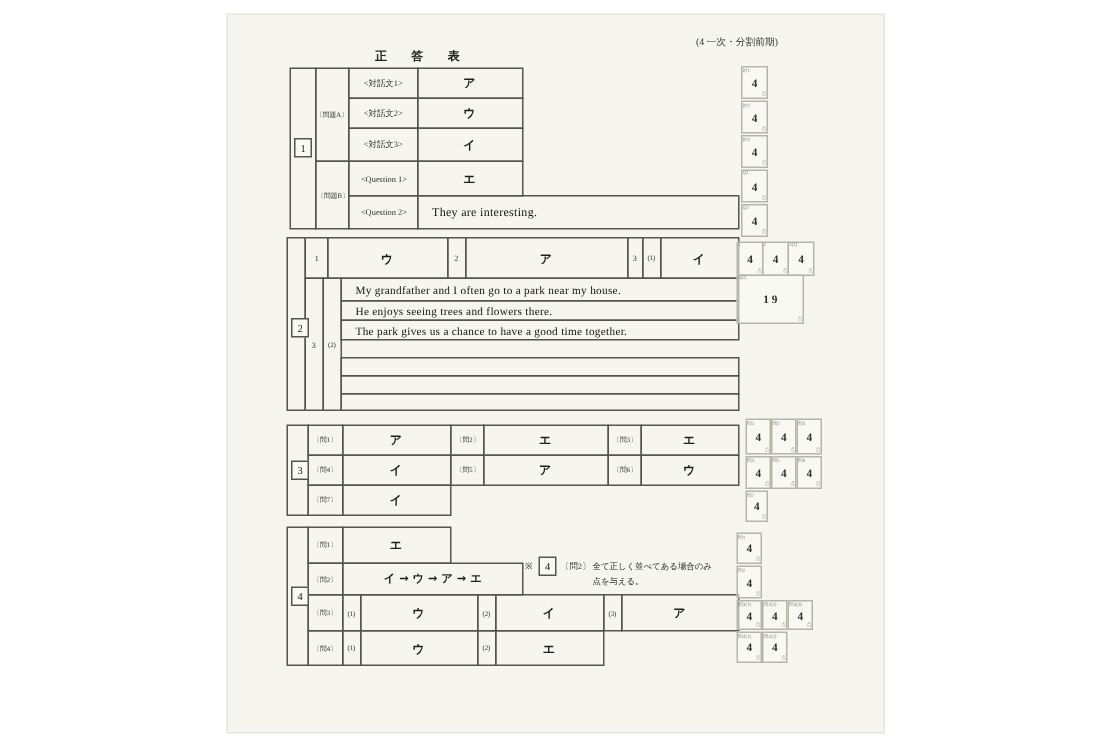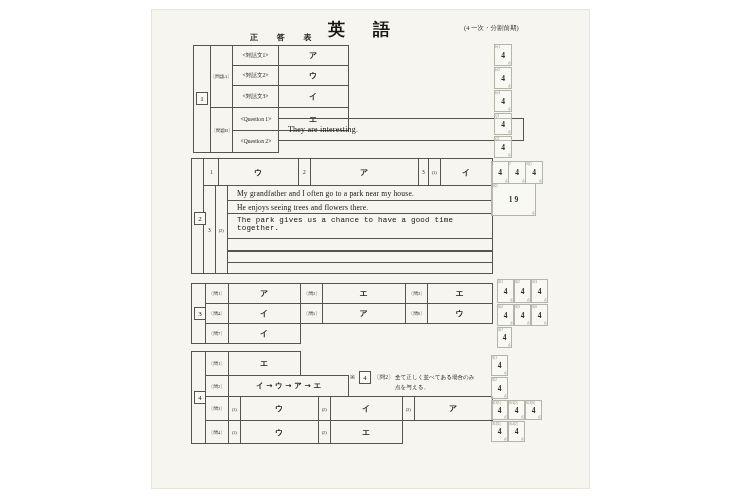--- a/index.html
+++ b/index.html
@@ -26,32 +26,31 @@
   .numbox{
     position:absolute;box-sizing:border-box;border:1px solid #56544e;background:#faf9f4;
     display:flex;align-items:center;justify-content:center;
     font-family:"Liberation Serif",serif;font-size:7px;color:#1e1d1b;z-index:3;
   }
   .score{position:absolute;box-sizing:border-box;border:1px solid #b6b4a9;background:rgba(252,251,247,0.6);}
   .score .sl{position:absolute;top:0;left:0;font-size:7px;color:#8d8b80;transform:scale(0.45);transform-origin:0 0;white-space:nowrap;}
   .score .sv{position:absolute;inset:0;display:flex;align-items:center;justify-content:center;
     font-family:"Liberation Serif",serif;font-size:7.5px;font-weight:700;color:#2f2d28;}
   .score .su{position:absolute;bottom:0;right:0;font-size:7px;color:#8d8b80;transform:scale(0.45);transform-origin:100% 100%;}
-  .hdr-doclabel{position:absolute;left:98px;top:22px;font-size:8px;font-weight:700;letter-spacing:7px;color:#23221e;font-family:Liberation Mono, monospace;white-space:nowrap;}
+  .hdr-doclabel{position:absolute;left:98px;top:22px;font-size:8px;font-weight:700;letter-spacing:7px;color:#23221e;font-family:Liberation Sans, sans-serif;white-space:nowrap;}
   .hdr-subject{position:absolute;left:176px;top:8px;font-size:17px;font-weight:700;letter-spacing:28px;color:#171611;font-family:"Liberation Serif",serif;white-space:nowrap;}
   .hdr-edition{position:absolute;left:312px;top:14px;font-size:6.5px;color:#33322c;white-space:nowrap;font-family:"Liberation Serif",serif;}
   .notepiece{position:absolute;font-family:"Liberation Serif",serif;color:#26251f;white-space:nowrap;transform-origin:0 50%;}
 </style>
 </head>
 <body>
 
 <div class="paper">
 
   <div class="hdr-doclabel">正 答 表</div>
-  <div class="hdr-subject">英語</div>
   <div class="hdr-edition">(4 一次・分割前期)</div>
 
   <div>
     <div class="cell" style="left:41px;top:35px;width:18px;height:108px;"></div>
     <div class="numbox" style="left:44px;top:82px;width:12px;height:13px;">1</div>
     <div class="cell lblc" style="left:58px;top:35px;width:23px;height:63px;">
         <span class="sc50">〔問題A〕</span>
       </div>
     <div class="cell lblc" style="left:58px;top:97px;width:23px;height:46px;">
         <span class="sc50">〔問題B〕</span>
@@ -69,21 +68,21 @@
         <span class="sc70">&lt;対話文3&gt;</span>
       </div>
     <div class="cell kana" style="left:126px;top:75px;width:71px;height:23px;">イ</div>
     <div class="cell lblc" style="left:80px;top:97px;width:47px;height:24px;">
         <span class="sc70">&lt;Question 1&gt;</span>
       </div>
     <div class="cell kana" style="left:126px;top:97px;width:71px;height:24px;">エ</div>
     <div class="cell lblc" style="left:80px;top:120px;width:47px;height:23px;">
         <span class="sc70">&lt;Question 2&gt;</span>
       </div>
-    <div class="cell eng" style="left:126px;top:108px;width:246px;height:23px;font-size:8px;">They are interesting.</div>
+    <div class="cell eng" style="left:126px;top:120px;width:215px;height:23px;font-size:8px;">They are interesting.</div>
   </div>
 
   <div>
     <div class="score" style="left:342px;top:34px;width:18px;height:22px;">
         <span class="sl">対1</span>
         <span class="sv">4</span>
         <span class="su">点</span>
       </div>
     <div class="score" style="left:342px;top:57px;width:18px;height:22px;">
         <span class="sl">対2</span>
@@ -129,21 +128,21 @@
 
     <div class="cell lblc" style="left:51px;top:175px;width:13px;height:89px;">
         <span class="sc60">3</span>
       </div>
     <div class="cell lblc" style="left:63px;top:175px;width:13px;height:89px;">
         <span class="sc50">(2)</span>
       </div>
 
     <div class="cell eng" style="left:75px;top:175px;width:266px;height:16px;">My grandfather and I often go to a park near my house.</div>
     <div class="cell eng" style="left:75px;top:190px;width:266px;height:14px;">He enjoys seeing trees and flowers there.</div>
-    <div class="cell eng topalign" style="left:75px;top:203px;width:266px;height:39px;font-family:Liberation Mono, monospace;">The park gives us a chance to have a good time together.</div>
+    <div class="cell eng topalign" style="left:75px;top:203px;width:266px;height:14px;">The park gives us a chance to have a good time together.</div>
     <div class="cell eng" style="left:75px;top:228px;width:266px;height:13px;"></div>
     <div class="cell eng" style="left:75px;top:240px;width:266px;height:13px;"></div>
     <div class="cell eng" style="left:75px;top:252px;width:266px;height:12px;"></div>
   </div>
 
   <div>
     <div class="score" style="left:339px;top:151px;width:18px;height:23px;">
         <span class="sl">1</span>
         <span class="sv">4</span>
         <span class="su">点</span>

